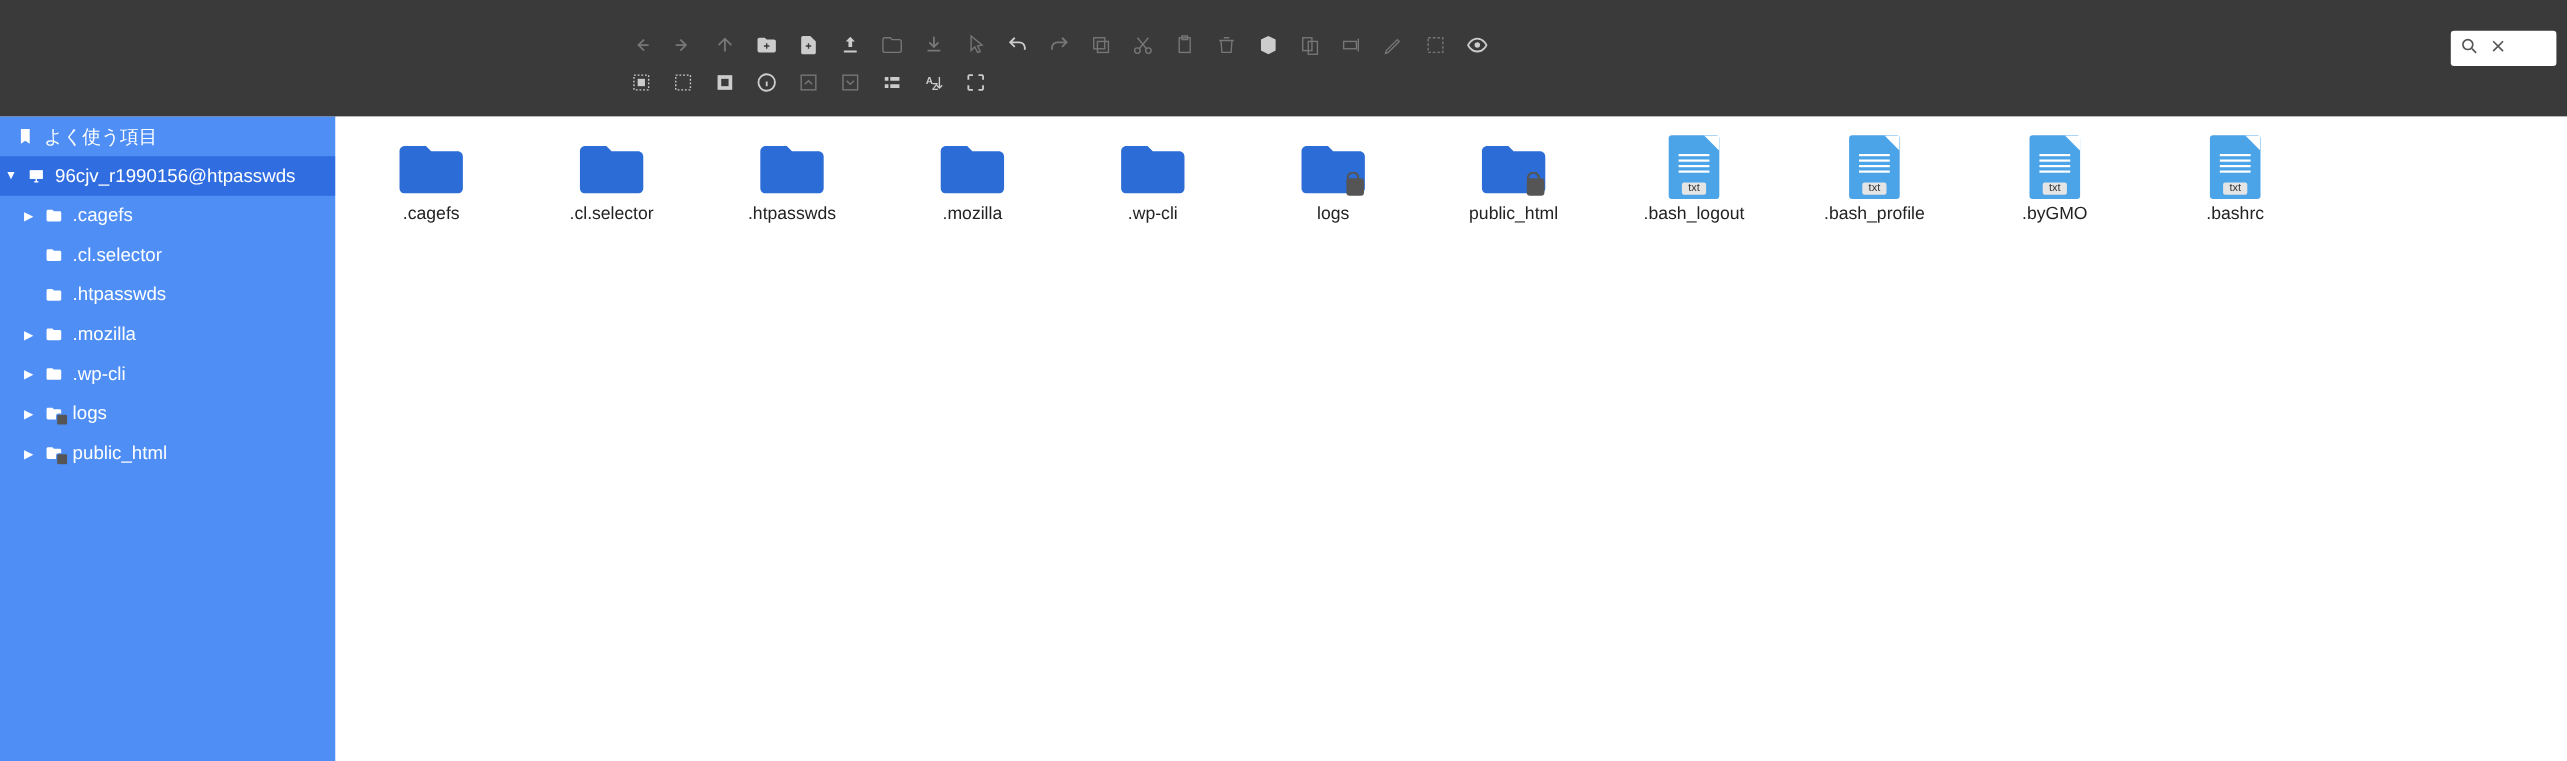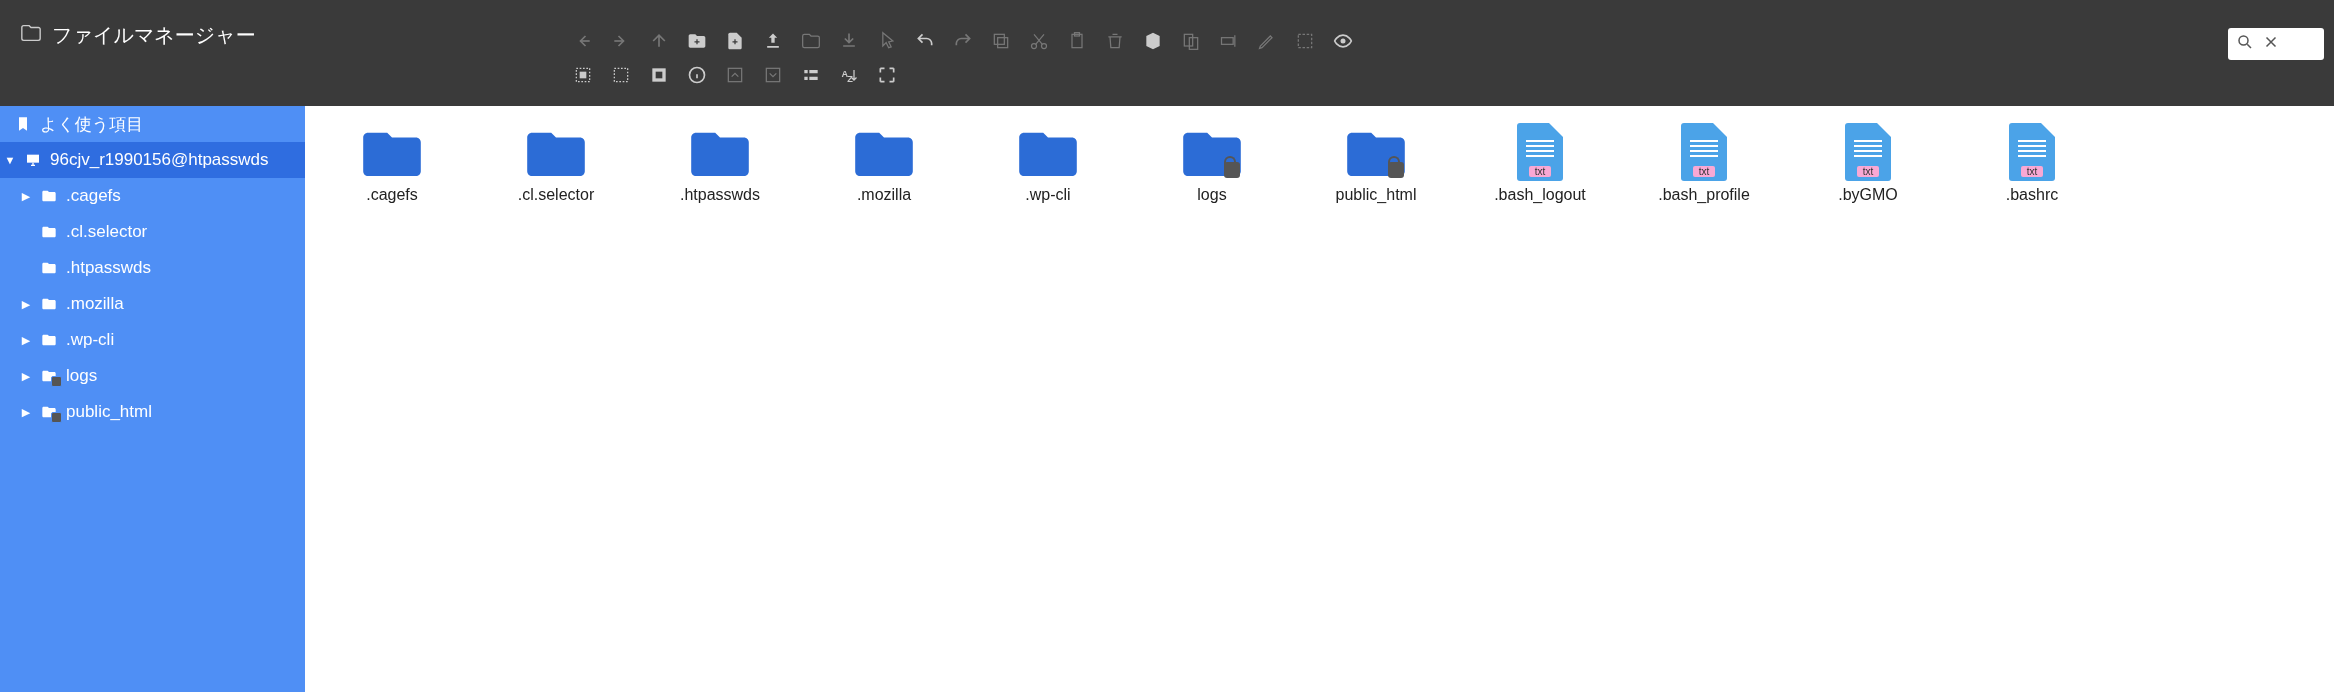--- a/index.html
+++ b/index.html
@@ -46,34 +46,28 @@
 .item { width: 114px; display: flex; flex-direction: column; align-items: center; gap: 6px; cursor: pointer; }
 .icon-wrap { width: 64px; height: 56px; display: flex; align-items: center; justify-content: center; position: relative; }
 .folder-icon { width: 60px; height: 48px; }
 .folder-icon svg { width: 60px; height: 48px; fill: #2c6cd6; }
 .folder-lock::after { content: ""; position: absolute; right: 4px; bottom: 2px; width: 16px; height: 16px; background: #555; border-radius: 3px; }
 .folder-lock::before { content: ""; position: absolute; right: 8px; bottom: 14px; width: 8px; height: 8px; border: 2px solid #555; border-bottom: none; border-radius: 6px 6px 0 0; z-index: 1; }
 .file-icon { width: 46px; height: 58px; background: #4ba3e8; border-radius: 3px; position: relative; display: flex; flex-direction: column; align-items: center; justify-content: center; gap: 2px; }
 .file-icon::before { content: ""; position: absolute; top: 0; right: 0; width: 14px; height: 14px; background: #fff; clip-path: polygon(0 0, 100% 100%, 100% 0); }
 .file-lines { width: 28px; display: flex; flex-direction: column; gap: 3px; margin-top: -8px; }
 .file-lines span { height: 2px; background: #fff; }
-.file-ext { position: absolute; bottom: 4px; background: #f9a8d4; color: #333; font-size: 10px; padding: 0 6px; border-radius: 2px; font-weight: 500; }
+.file-ext { position: absolute; bottom: 4px; background: #e5e5e5; color: #333; font-size: 10px; padding: 0 6px; border-radius: 2px; font-weight: 500; }
 .label { font-size: 16px; color: #222; text-align: center; white-space: nowrap; }
 </style>
 </head>
 <body>
 
 <div class="header">
   <div class="header-right">
-    <div class="title-row">
-      <span class="title-icon"><svg viewBox="0 0 24 24">
-            <path d="M20 6h-8l-2-2H4c-1.1 0-2 .9-2 2v12c0 1.1.9 2 2 2h16c1.1 0 2-.9 2-2V8c0-1.1-.9-2-2-2z" fill="none" stroke="#ccc" stroke-width="1.5"></path>
-          </svg></span>
-      <span>ファイルマネージャー</span>
-    </div>
 
     <div class="toolbar">
       <div class="tb-btn dim">
           <svg viewBox="0 0 24 24">
             <path d="M15 18l-6-6 6-6" fill="none" stroke="#777" stroke-width="2"></path>
             <path d="M9 12h11" stroke="#777" stroke-width="2"></path>
           </svg>
         </div>
       <div class="tb-btn dim">
           <svg viewBox="0 0 24 24">

